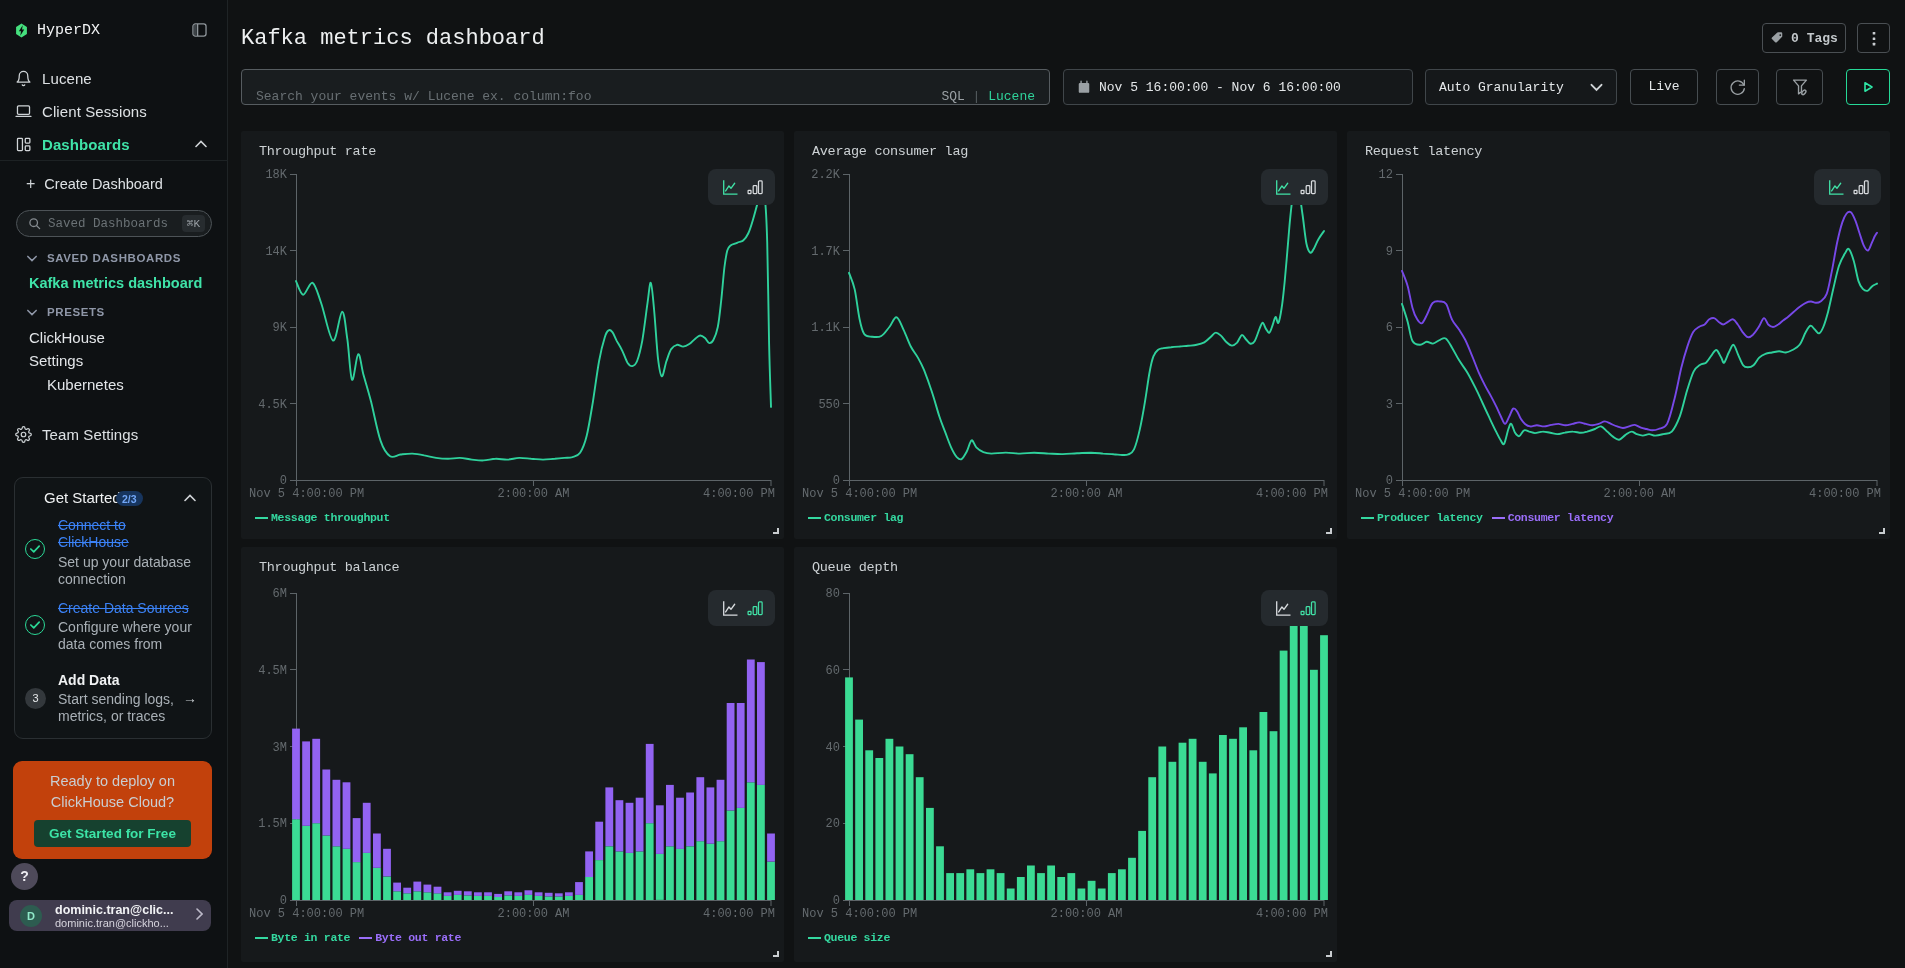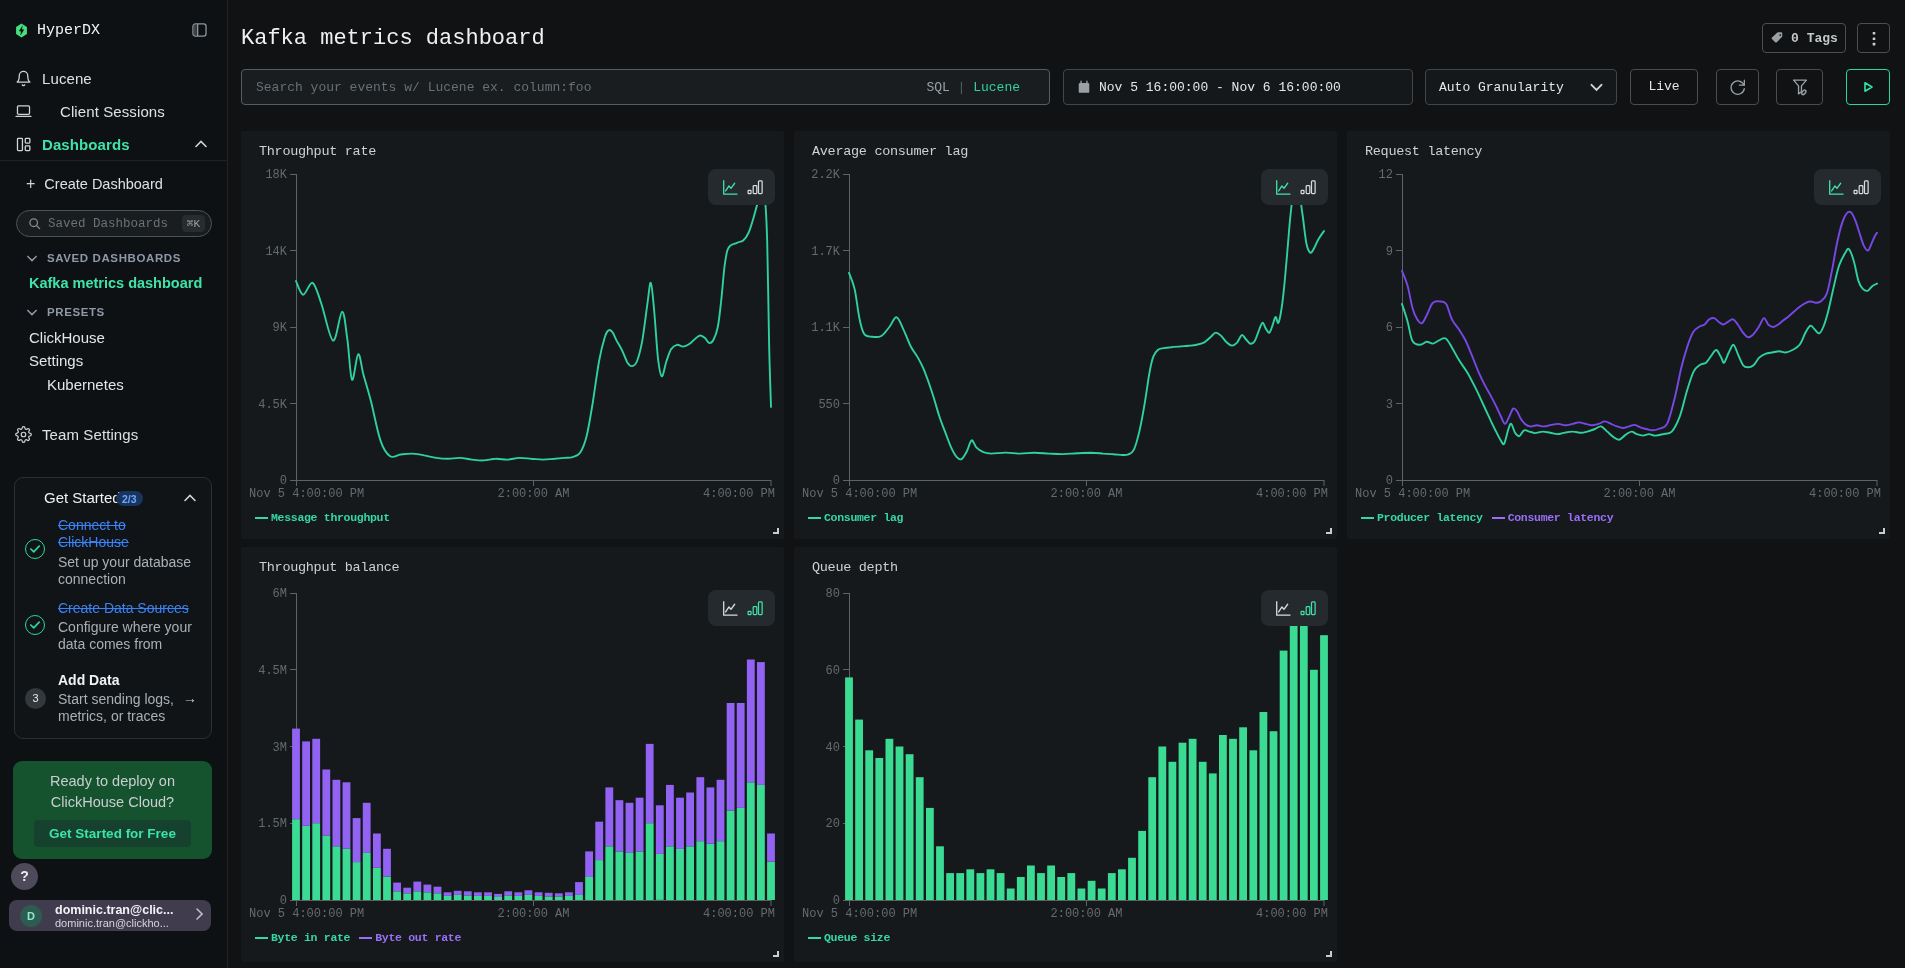--- a/index.html
+++ b/index.html
@@ -13,37 +13,37 @@
 .seclbl{font-size:11.5px;color:#8f97a8;letter-spacing:.6px;font-weight:600}
 .sideitem{font-size:15px;color:#e3e6e9}
 #search{position:absolute;left:16px;top:210px;width:196px;height:27px;border:1px solid #4d5357;border-radius:14px;background:#191d1f;display:flex;align-items:center;padding:0 6px 0 11px}
 #search .ph{font-family:"Liberation Mono",monospace;font-size:12.5px;color:#6b7276;margin-left:7px;flex:1}
 #search .kbd{font-family:"Liberation Mono",monospace;font-size:11px;color:#9ba1a6;background:#272c2f;border-radius:4px;padding:2px 5px}
 #gscard{position:absolute;left:14px;top:477px;width:198px;height:262px;border:1px solid #2a2f32;border-radius:9px;background:#101416}
 .badge23{font-size:10.5px;color:#72a7f7;background:#17355e;border-radius:8px;padding:1.5px 6px;font-weight:700}
 .gstitle{font-size:14px;color:#3b82f6;text-decoration:line-through;line-height:17px}
 .gsdesc{font-size:14px;color:#a9b0b6;line-height:17px}
 .ckc{width:20px;height:20px;border-radius:50%;border:1.5px solid #2bd896;display:flex;align-items:center;justify-content:center}
-#cloud{position:absolute;left:13px;top:761px;width:199px;height:98px;background:#14532d;border-radius:9px;text-align:center}
+#cloud{position:absolute;left:13px;top:761px;width:199px;height:98px;background:#c2410c;border-radius:9px;text-align:center}
 #cloud .t{font-size:14.5px;color:#c9ced2;line-height:21px;padding-top:10px}
 #cloudbtn{position:absolute;left:21px;top:59px;width:157px;height:27px;background:#16412f;border-radius:4px;color:#3ce3a6;font-weight:700;font-size:13.5px;line-height:27px;text-align:center}
 #qmark{position:absolute;left:11px;top:863px;width:27px;height:27px;border-radius:50%;background:#4e4a5a;color:#edecf2;font-size:14px;font-weight:700;text-align:center;line-height:27px}
 #userchip{position:absolute;left:9px;top:900px;width:202px;height:31px;background:#403c4e;border-radius:8px}
 #userchip .av{position:absolute;left:11px;top:4.5px;width:22px;height:22px;border-radius:50%;background:#2d5c50;color:#8fe9c9;font-size:11px;font-weight:700;text-align:center;line-height:22px}
 #userchip .l1{position:absolute;left:46px;top:3px;font-size:12.5px;font-weight:700;color:#f2f3f5}
 #userchip .l2{position:absolute;left:46px;top:17px;font-size:11px;color:#d6d4dd}
 #userchip .ch{position:absolute;right:8px;top:8px;color:#bcb9c8}
 #main{position:absolute;left:229px;top:0;width:1676px;height:968px}
 #pagetitle{position:absolute;left:12px;top:26px;font-family:"Liberation Mono",monospace;font-size:22px;color:#eef0f1}
 #tagsbtn{position:absolute;left:1533px;top:23px;width:84px;height:30px;border:1px solid #4a4f53;border-radius:4px;display:flex;align-items:center;justify-content:center;gap:7px}
 #tagsbtn span{font-family:Liberation Mono, monospace;font-size:13px;font-weight:700;color:#c3c8cb}
 #dotsbtn{position:absolute;left:1628px;top:23px;width:33px;height:30px;border:1px solid #4a4f53;border-radius:4px}
-#searchbar{position:absolute;left:12px;top:69px;width:809px;height:36px;border:1px solid #565c60;border-radius:4px;background:#191d1f;display:flex;align-items:center}
+#searchbar{position:absolute;left:12px;top:69px;width:809px;height:36px;border:1px solid #565c60;border-radius:4px;background:#191d1f;display:flex;align-items:flex-end}
 #searchbar .ph{font-family:"Liberation Mono",monospace;font-size:13px;color:#686f73;margin-left:14px;flex:1}
-#searchbar .lang{font-family:"Liberation Mono",monospace;font-size:13px;margin-right:29px}
+#searchbar .lang{font-family:"Liberation Mono",monospace;font-size:13px;margin-right:14px}
 #datebox{position:absolute;left:834px;top:69px;width:350px;height:36px;border:1px solid #40464a;border-radius:4px;background:#15181a;display:flex;align-items:center}
 #datebox span{font-family:"Liberation Mono",monospace;font-size:13px;color:#e4e7e9;margin-left:8px}
 #granbox{position:absolute;left:1196px;top:69px;width:192px;height:36px;border:1px solid #40464a;border-radius:4px;background:#15181a;display:flex;align-items:center;justify-content:space-between;padding:0 13px}
 #granbox span{font-family:"Liberation Mono",monospace;font-size:13px;color:#e4e7e9}
 #livebtn{position:absolute;left:1401px;top:69px;width:68px;height:36px;border:1px solid #474d51;border-radius:4px;text-align:center;font-family:"Liberation Mono",monospace;font-size:13px;color:#e4e7e9;line-height:34px}
 .sqbtn{position:absolute;top:69px;height:36px;border:1px solid #474d51;border-radius:4px;display:flex;align-items:center;justify-content:center}
 #playbtn{position:absolute;left:1617px;top:69px;width:44px;height:36px;border:1px solid #26d997;border-radius:4px;display:flex;align-items:center;justify-content:center}
 .panel{position:absolute;width:543px;background:#16191b;border-radius:2px}
 .r1{top:131px;height:408px}
 .r2{top:547px;height:415px}
@@ -78,21 +78,21 @@
         <path d="M6 8a6 6 0 0 1 12 0c0 7 3 9 3 9H3s3-2 3-9"></path>
         <path d="M10.3 21a1.9 1.9 0 0 0 3.4 0"></path>
       </svg>
       <span class="navtxt" style="margin-left:10px">Lucene</span>
     </div>
     <div class="srow" style="top:99px;height:24px">
       <svg style="margin-left:15px" width="17" height="17" viewBox="0 0 24 24" fill="none" stroke="#ced3d6" stroke-width="1.8" stroke-linecap="round" stroke-linejoin="round">
         <rect x="3.5" y="4" width="17" height="12" rx="1.5"></rect>
         <path d="M1.5 19h21"></path>
       </svg>
-      <span class="navtxt" style="margin-left:28px">Client Sessions</span>
+      <span class="navtxt" style="margin-left:10px">Client Sessions</span>
     </div>
     <div class="srow" style="top:132px;height:24px">
       <svg style="margin-left:15px" width="17" height="17" viewBox="0 0 24 24" fill="none" stroke="#d2d6d9" stroke-width="1.8" stroke-linejoin="round">
         <rect x="3.5" y="3.5" width="7" height="17" rx="1.2"></rect>
         <rect x="14.5" y="3.5" width="6.5" height="6.5" rx="1.2"></rect>
         <rect x="14.5" y="14" width="6.5" height="6.5" rx="1.2"></rect>
       </svg>
       <span class="navtxt green" style="margin-left:10px;font-weight:700">Dashboards</span>
       <svg style="position:absolute;right:21px" width="12" height="8" viewBox="0 0 12 8" fill="none" stroke="#cfd3d6" stroke-width="1.6" stroke-linecap="round">
         <path d="M1 6.5 6 1.5 11 6.5"></path>

